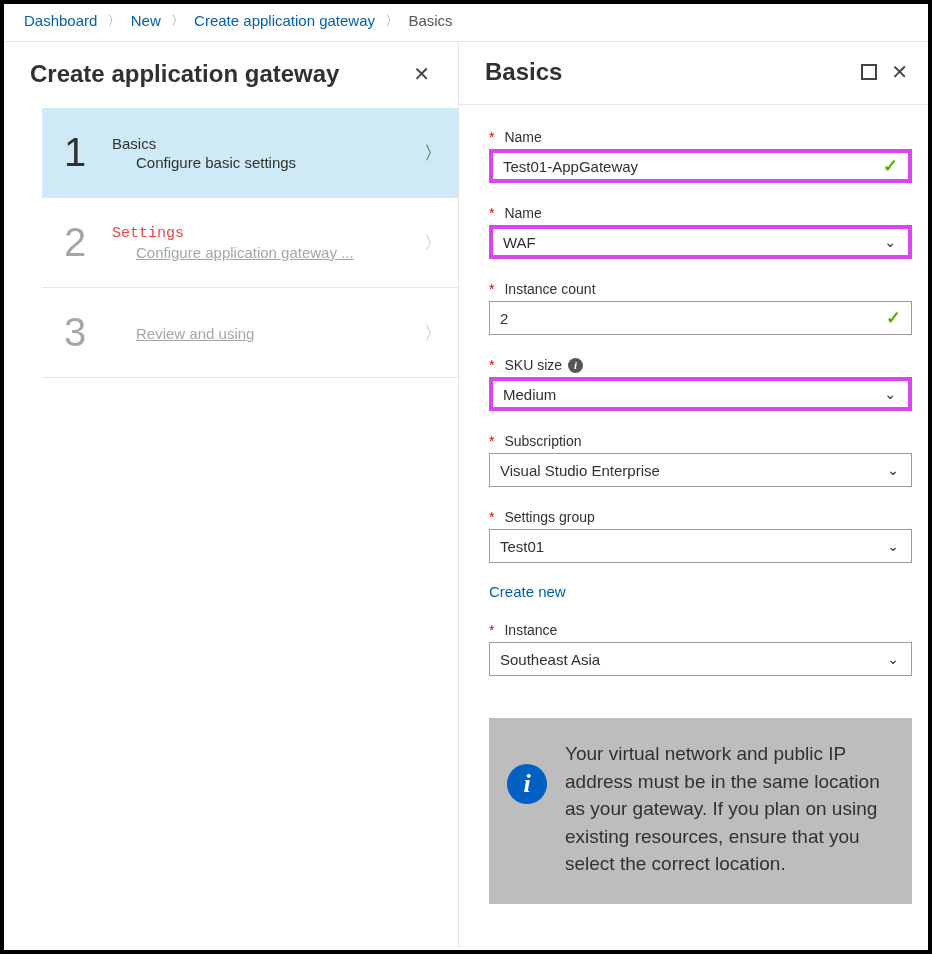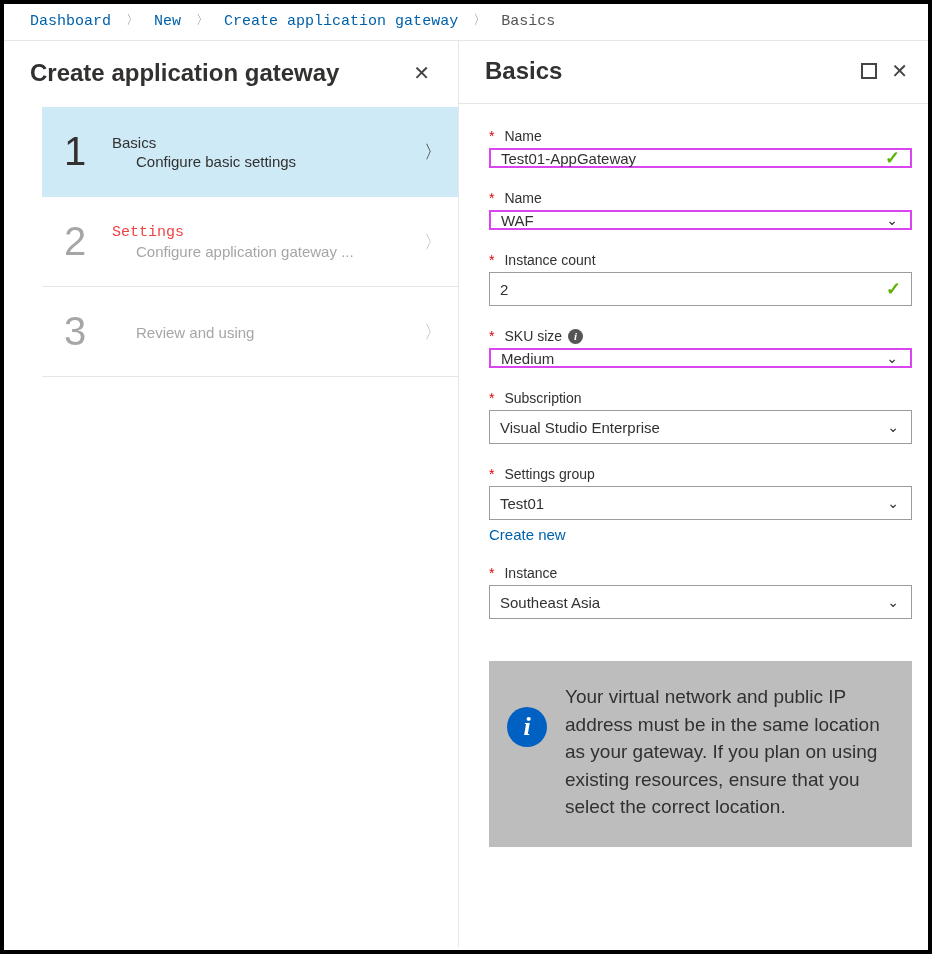--- a/index.html
+++ b/index.html
@@ -1,21 +1,21 @@
 <!DOCTYPE html>
 <html><head>
 <meta charset="utf-8">
 <style>
   * { box-sizing: border-box; }
   html, body { margin:0; padding:0; font-family: "Segoe UI", Arial, sans-serif; font-size:14px; color:#323130; background:#fff; }
   .app {
     width:932px; height:954px; border:4px solid #000; position:relative; overflow:hidden;
   }
   
-  .crumbs { padding:8px 24px 10px 26px; font-size:15px; color:#555;font-family:Liberation Mono, monospace; }
+  .crumbs { padding:8px 24px 10px 20px; font-size:15px; color:#555; }
   .crumbs a { color:#0061ab; text-decoration:none; cursor:pointer; }
   .crumbs .sep { margin:0 6px; color:#888; font-size:13px; position:relative; top:-1px; }
   .hr { border-top:1px solid #e6e6e6; }
 
   .panels { display:flex; height:calc(100% - 40px); }
 
   
   .left { flex:0 0 455px; border-right:1px solid #e6e6e6; display:flex; flex-direction:column; }
   .left-header { display:flex; align-items:center; justify-content:space-between; padding:16px 20px 18px 26px; }
   .left-title { font-size:24px; font-weight:600; }
@@ -23,48 +23,48 @@
 
   .steps { padding:0 0 0 0; }
   .step { display:flex; align-items:center; padding:22px 16px 22px 22px; margin:0 0 0 38px; border-bottom:1px solid #e6e6e6; cursor:pointer; position:relative; }
   .step.active { background:#cfeaf7; border-bottom:1px solid #cfeaf7; margin-left:38px; }
   .step .num { font-size:40px; font-weight:300; width:48px; color:#323130; }
   .step.muted .num { color:#a6a6a6; }
   .step .texts { flex:1; }
   .step .title { font-size:15px; color:#323130; }
   .step.muted .title { color:#ef4444;font-family:Liberation Mono, monospace; }
   .step .desc { font-size:15px; color:#323130; margin-top:2px;margin-left:24px; }
-  .step.muted .desc { color:#a6a6a6; }
+  .step.muted .desc { color:#a6a6a6;text-decoration:underline; }
   .step .chev { font-size:18px; color:#323130; }
   .step.muted .chev { color:#bdbdbd; }
 
   
   .right { flex:1; display:flex; flex-direction:column; }
   .right-header { display:flex; align-items:center; justify-content:space-between; padding:16px 20px 18px 26px; border-bottom:1px solid #e6e6e6; }
   .right-title { font-size:24px; font-weight:600; }
   .hdr-actions { display:flex; gap:14px; align-items:center; }
   .sq-icon { width:16px; height:16px; border:2px solid #444; display:inline-block; cursor:pointer; }
 
   .form { padding:24px 16px 16px 30px; overflow:auto; }
   .field { margin-bottom:22px; }
   .label { font-size:14px; color:#323130; margin-bottom:4px; display:flex; align-items:center; gap:6px; }
   .req { color:#e00000; margin-right:4px; }
 
   .input-box {
-    width:100%; height:20px; border:2px solid #d946ef; padding:4px 34px 4px 10px;
+    width:100%; height:34px; border:4px solid #d946ef; padding:4px 34px 4px 10px;
     font-size:15px; color:#323130; background:#fff; position:relative; display:flex; align-items:center;
   }
   .input-plain {
     width:100%; height:34px; border:1px solid #9c9c9c; padding:4px 34px 4px 10px;
     font-size:15px; color:#323130; background:#fff; position:relative; display:flex; align-items:center;
   }
   .valid-chk { position:absolute; right:10px; top:50%; transform:translateY(-50%); color:#5bb300; font-size:18px; font-weight:bold; }
   .dd-chev { position:absolute; right:12px; top:50%; transform:translateY(-50%); color:#323130; font-size:14px; }
 
-  .linkish { color:#0061ab; font-size:15px; margin-top:6px; cursor:pointer; display:inline-block; }
+  .linkish { color:#0061ab; font-size:15px; margin-top:20px; cursor:pointer; display:inline-block; }
 
   .info-icon {
     width:15px; height:15px; border-radius:50%; background:#555; color:#fff; font-size:11px; font-style:italic;
     font-weight:bold; display:inline-flex; align-items:center; justify-content:center; font-family:serif;
   }
 
   .notice {
     margin-top:42px; background:#bdbdbd; padding:22px 18px 26px 18px; display:flex; gap:18px; align-items:flex-start;
   }
   .notice .big-i {

